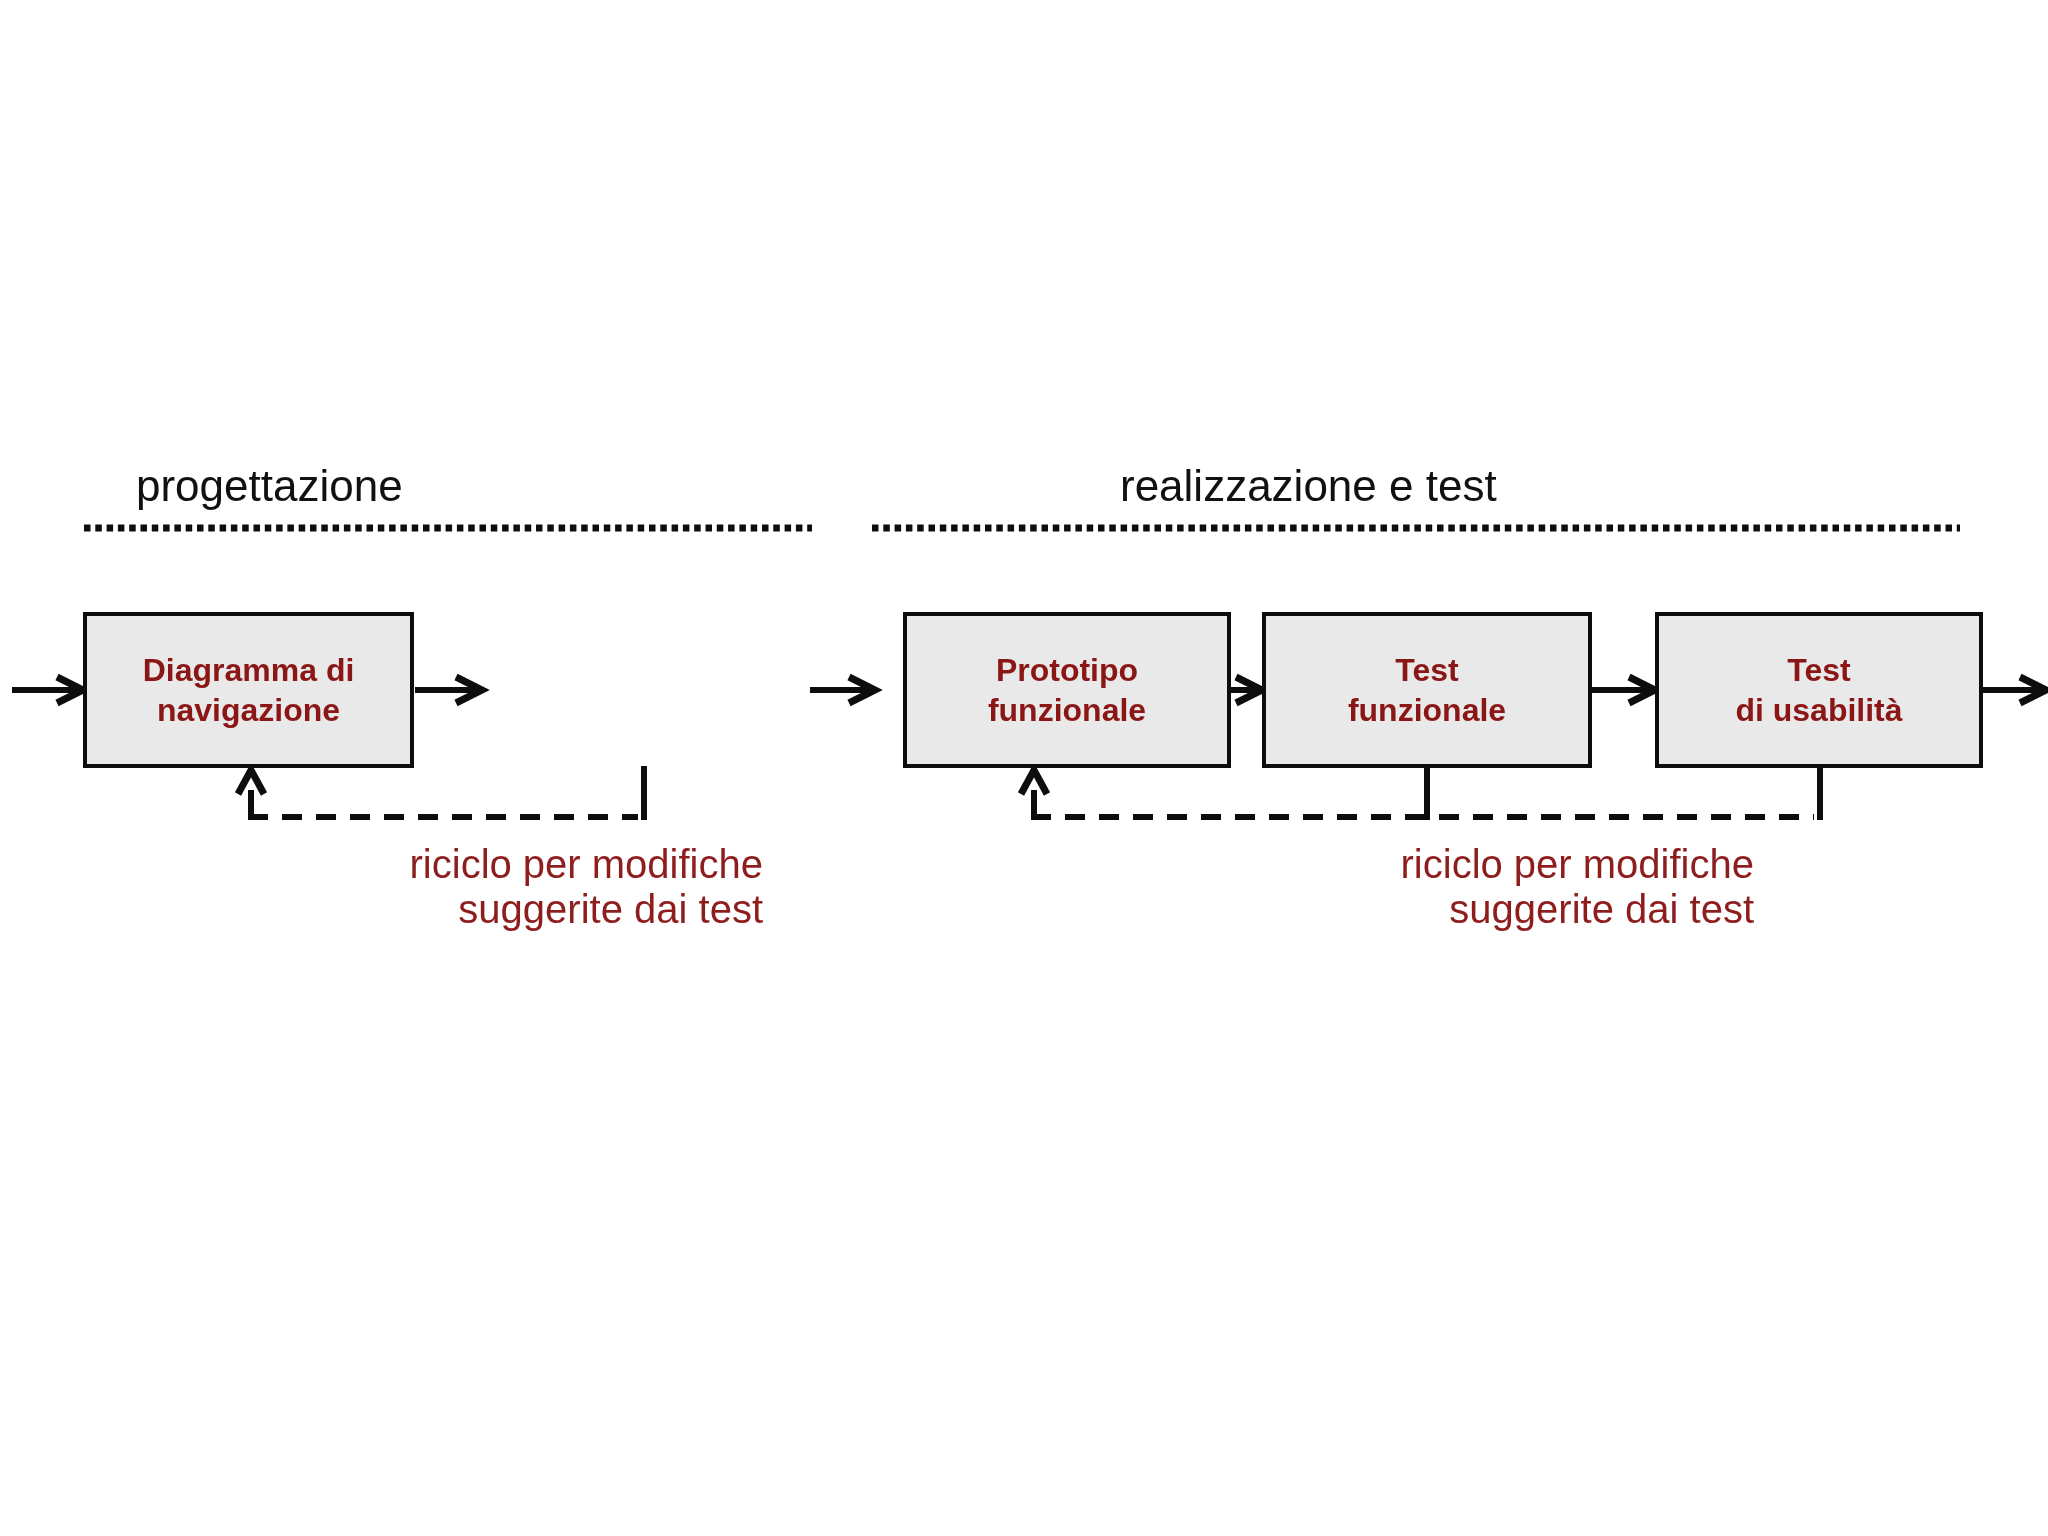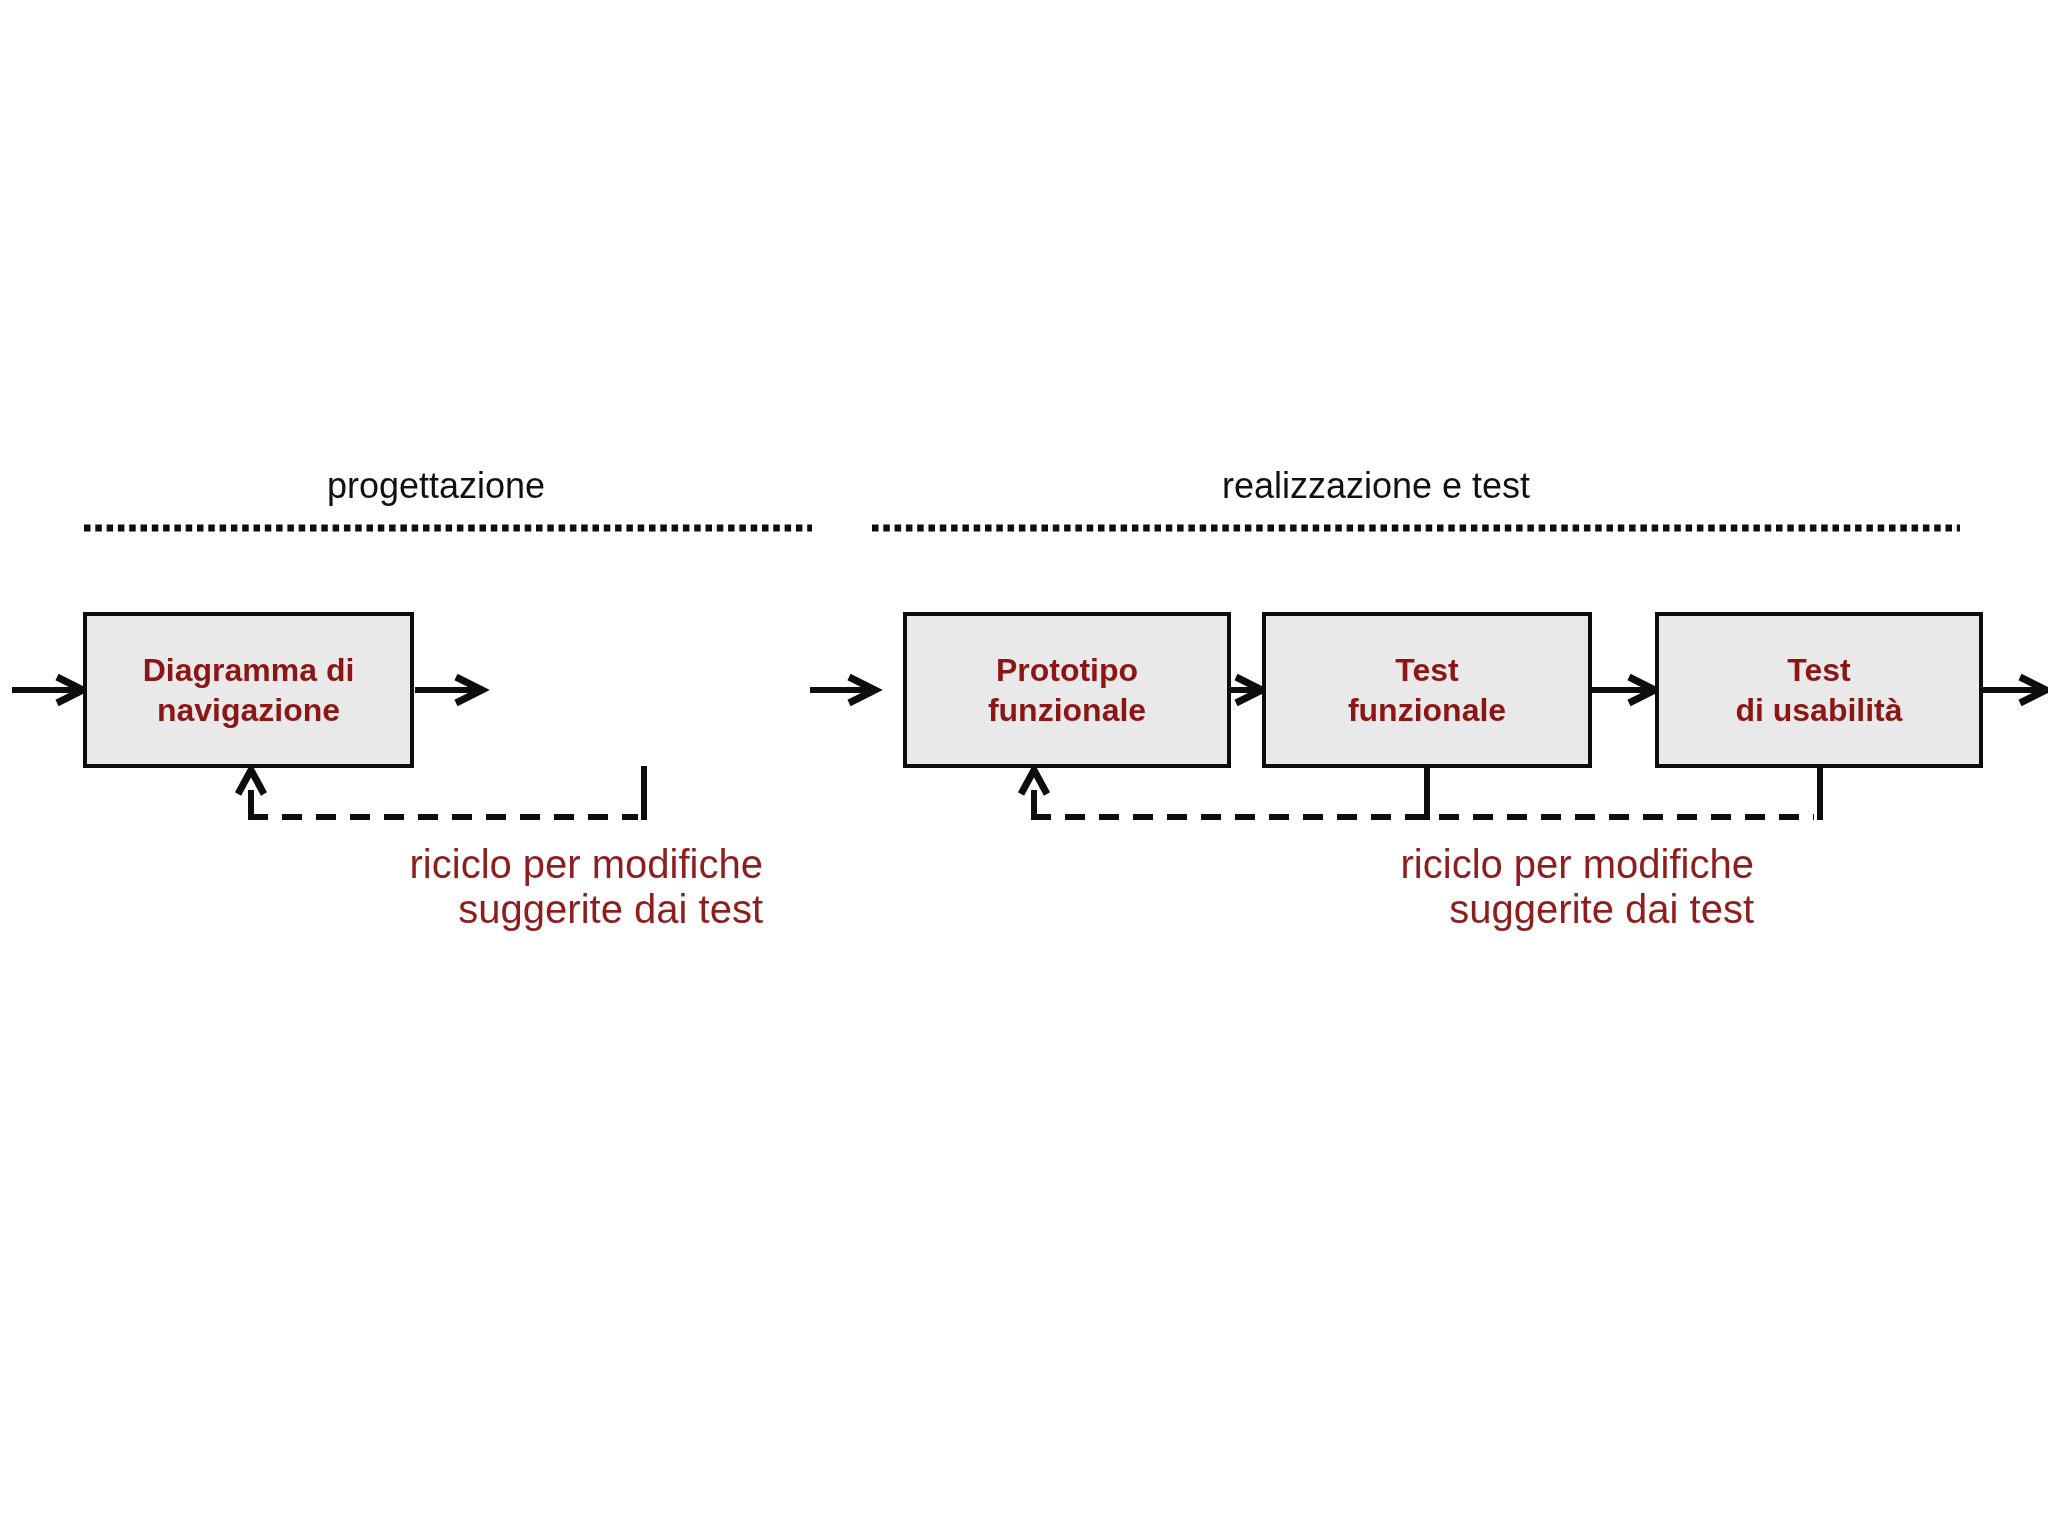--- a/index.html
+++ b/index.html
@@ -44,22 +44,22 @@
     stroke-dasharray: 20 14;
   }
   .connectors .dots{
     stroke-width: 7;
     stroke-dasharray: 6.5 4.8;
   }
   .section-label{
     position: absolute;
     width: 600px;
     top: 462px;
-    text-align: center;
-    font-size: 36px;
+    text-align: left;
+    font-size: 44px;
     line-height: 48px;
     color: var(--section-text);
     white-space: nowrap;
   }
   .box{
     position: absolute;
     top: 612px;
     height: 156px;
     background: var(--box-fill);
     border: 4px solid var(--box-border);
@@ -139,21 +139,21 @@
       <line class="stroke drop" x1="1427" y1="766" x2="1427" y2="820"></line>
       <line class="stroke drop" x1="1820" y1="766" x2="1820" y2="820"></line>
       <polyline class="stroke elbow" points="1034,790 1034,817 1051,817"></polyline>
       <line class="stroke dash" x1="1065" y1="817" x2="1814" y2="817"></line>
       <polyline class="stroke head" points="1021,794 1034,770 1047,794"></polyline>
     </g>
   </svg>
 
   <div class="section-label" style="left:136px;">progettazione</div>
 
-  <div class="section-label" style="left:1076px;">realizzazione e test</div>
+  <div class="section-label" style="left:1120px;">realizzazione e test</div>
 
   <div class="box" style="left:83px;width:331px;">
     <span class="box-label">Diagramma di
 navigazione</span>
   </div>
 
 
   <div class="box" style="left:875px;width:328px;margin-left:28px;">
     <span class="box-label">Prototipo
 funzionale</span>

